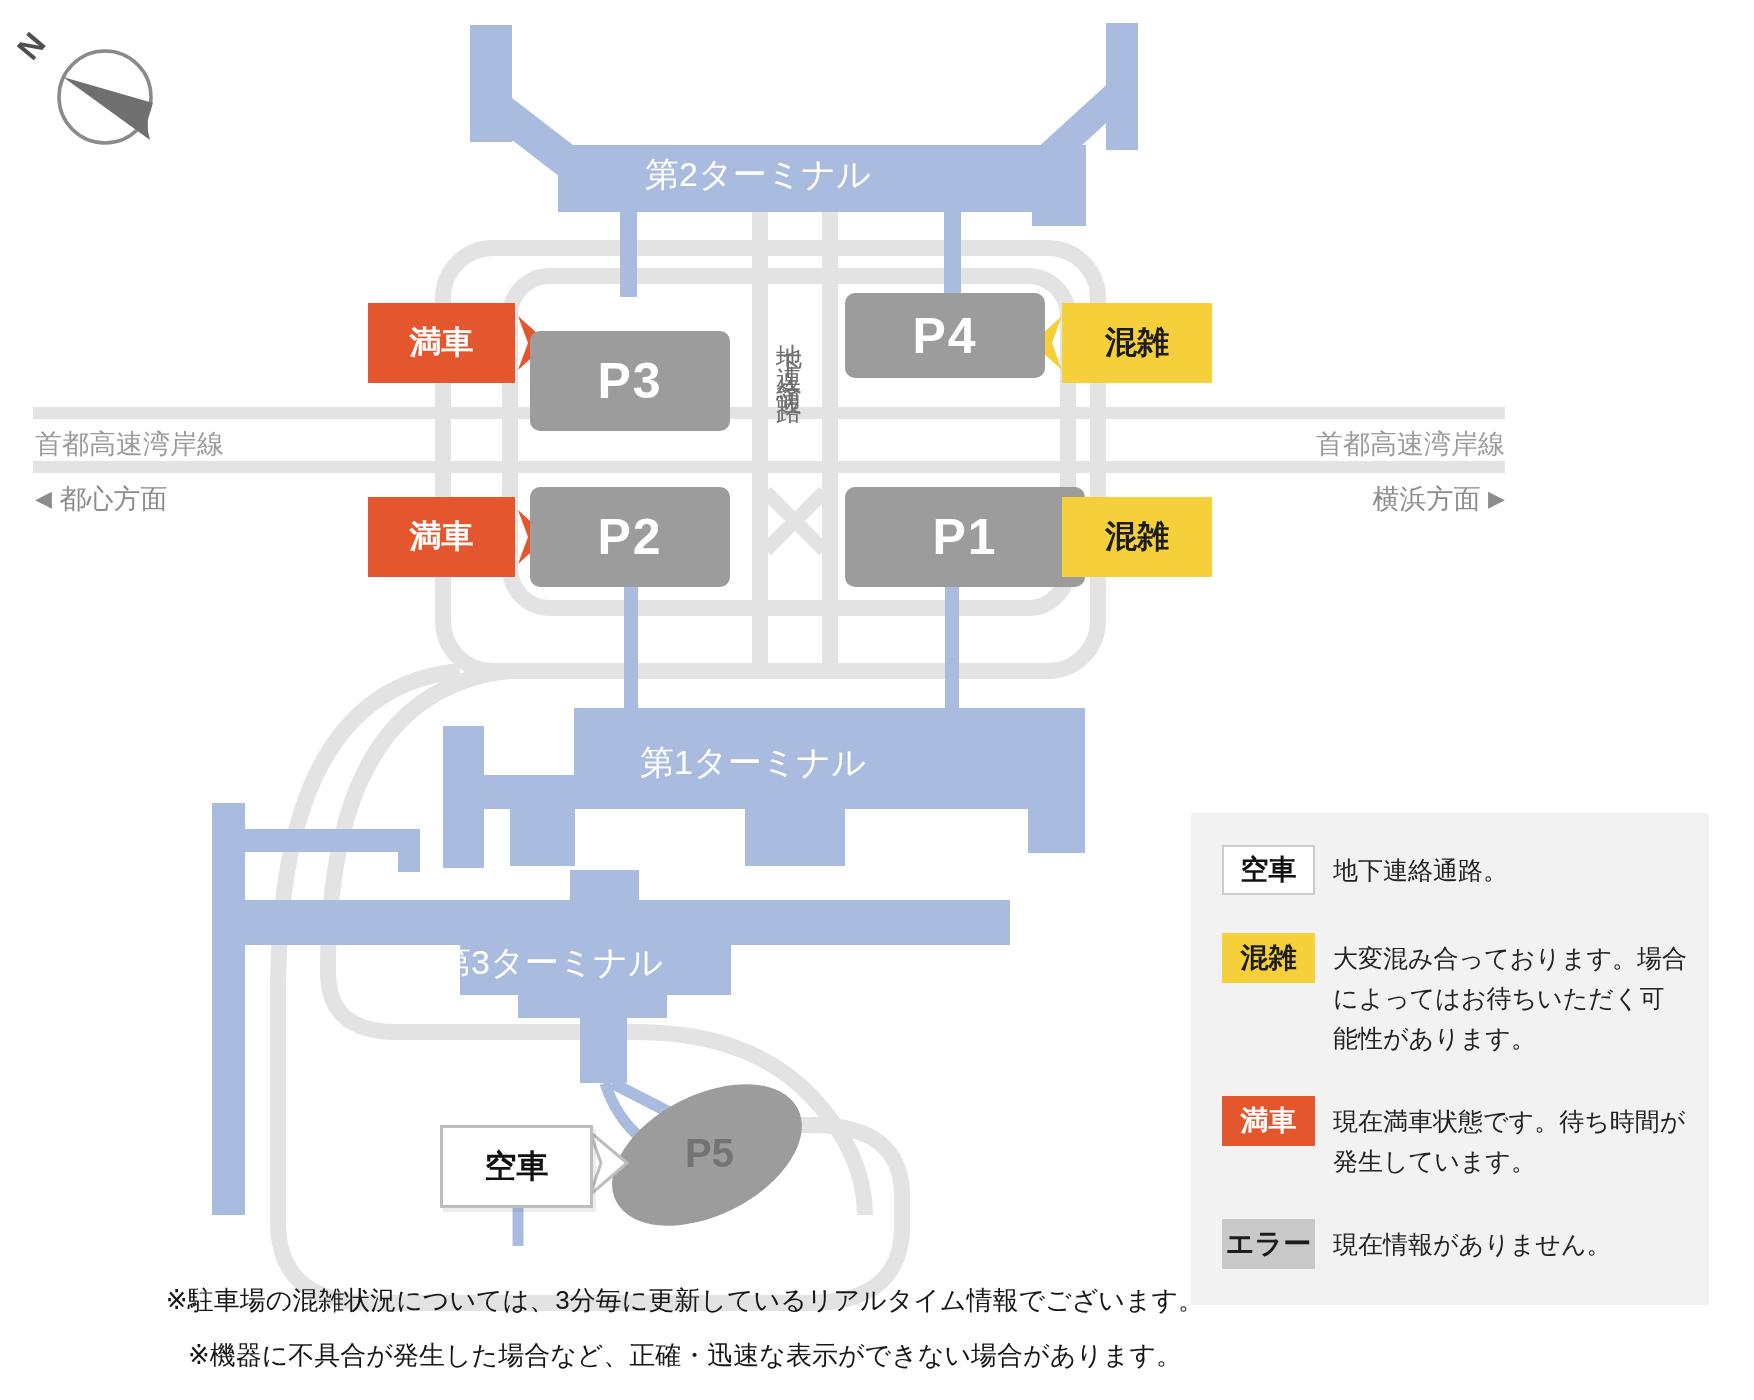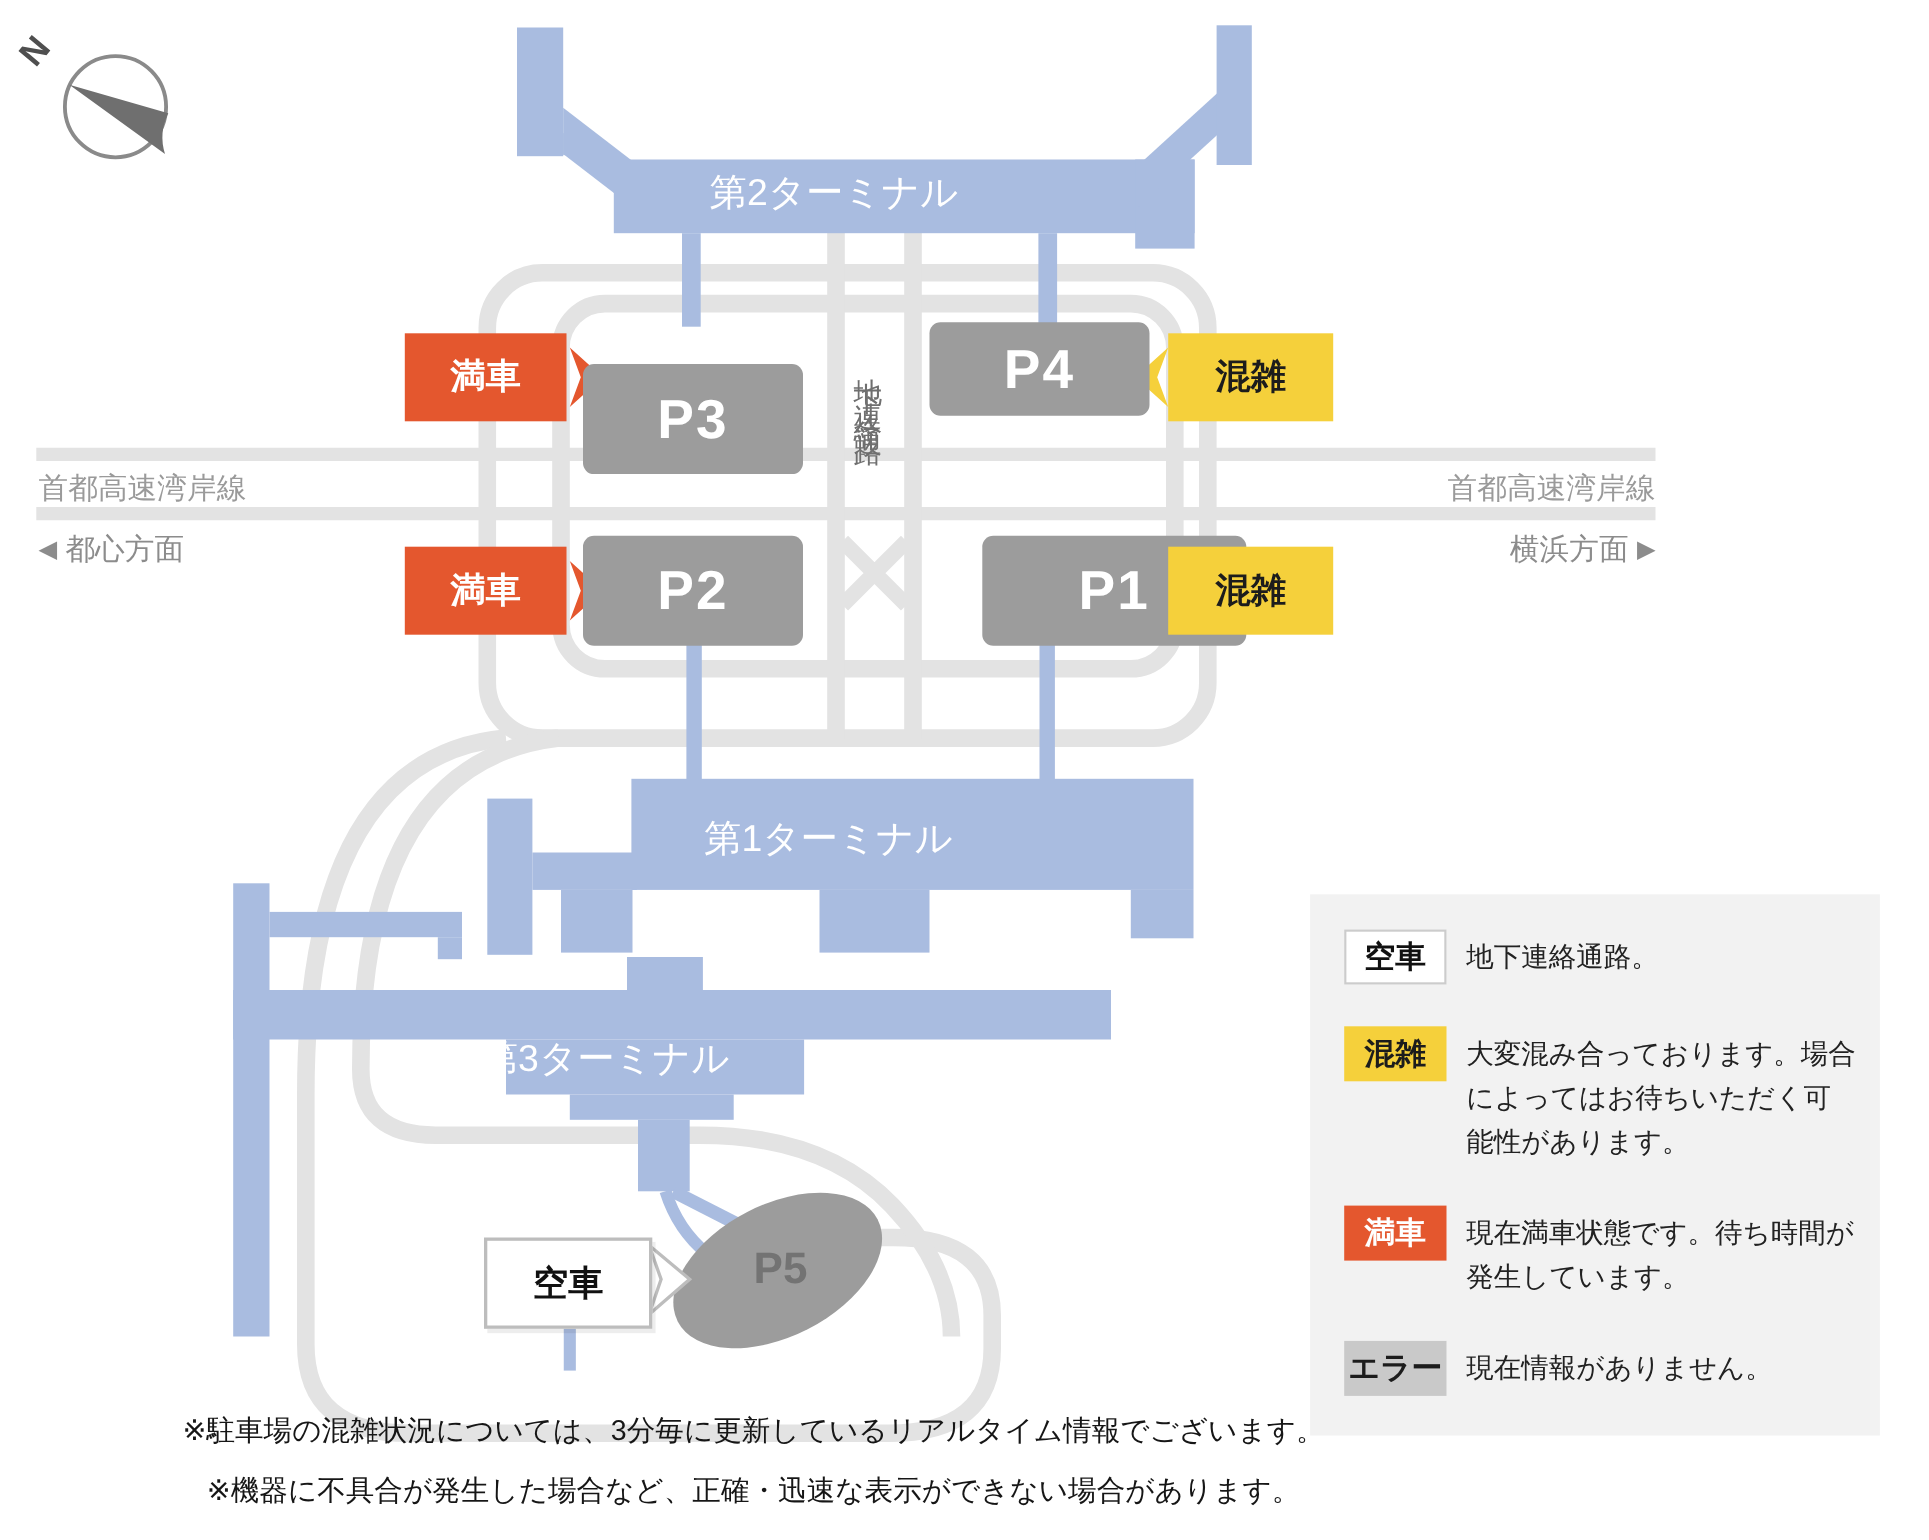--- a/index.html
+++ b/index.html
@@ -10,21 +10,21 @@
   .stage svg.maplayer{position:absolute;left:0;top:0;z-index:1;}
   .abs{position:absolute;z-index:2;}
   
   .plot{
     background:#9c9c9c;border-radius:10px;color:#fff;font-weight:bold;
     font-size:50px;letter-spacing:2px;display:flex;align-items:center;justify-content:center;
   }
   .plot-p3{left:530px;top:293px;width:200px;height:100px;margin-top:38px;}
   .plot-p4{left:845px;top:293px;width:200px;height:85px;}
   .plot-p2{left:530px;top:487px;width:200px;height:100px;}
-  .plot-p1{left:893px;top:487px;width:240px;height:100px;}
+  .plot-p1{left:845px;top:487px;width:240px;height:100px;}
   .plot-p5-label{left:612px;top:1130px;width:195px;height:46px;color:#737373;font-weight:bold;
     font-size:40px;display:flex;align-items:center;justify-content:center;}
   
   .badge{display:flex;align-items:center;justify-content:center;font-weight:bold;font-size:32px;}
   .badge-full{background:#e4572e;color:#ffffff;}
   .badge-crowded{background:#f5d03b;color:#1c1c1c;}
   .badge-available{background:#ffffff;color:#111;border:3px solid #bdbdbd;box-shadow:3px 4px 0 rgba(0,0,0,0.07);}
   .badge-p3{left:368px;top:303px;width:147px;height:80px;}
   .badge-p2{left:368px;top:497px;width:147px;height:80px;}
   .badge-p4{left:1062px;top:303px;width:150px;height:80px;}

